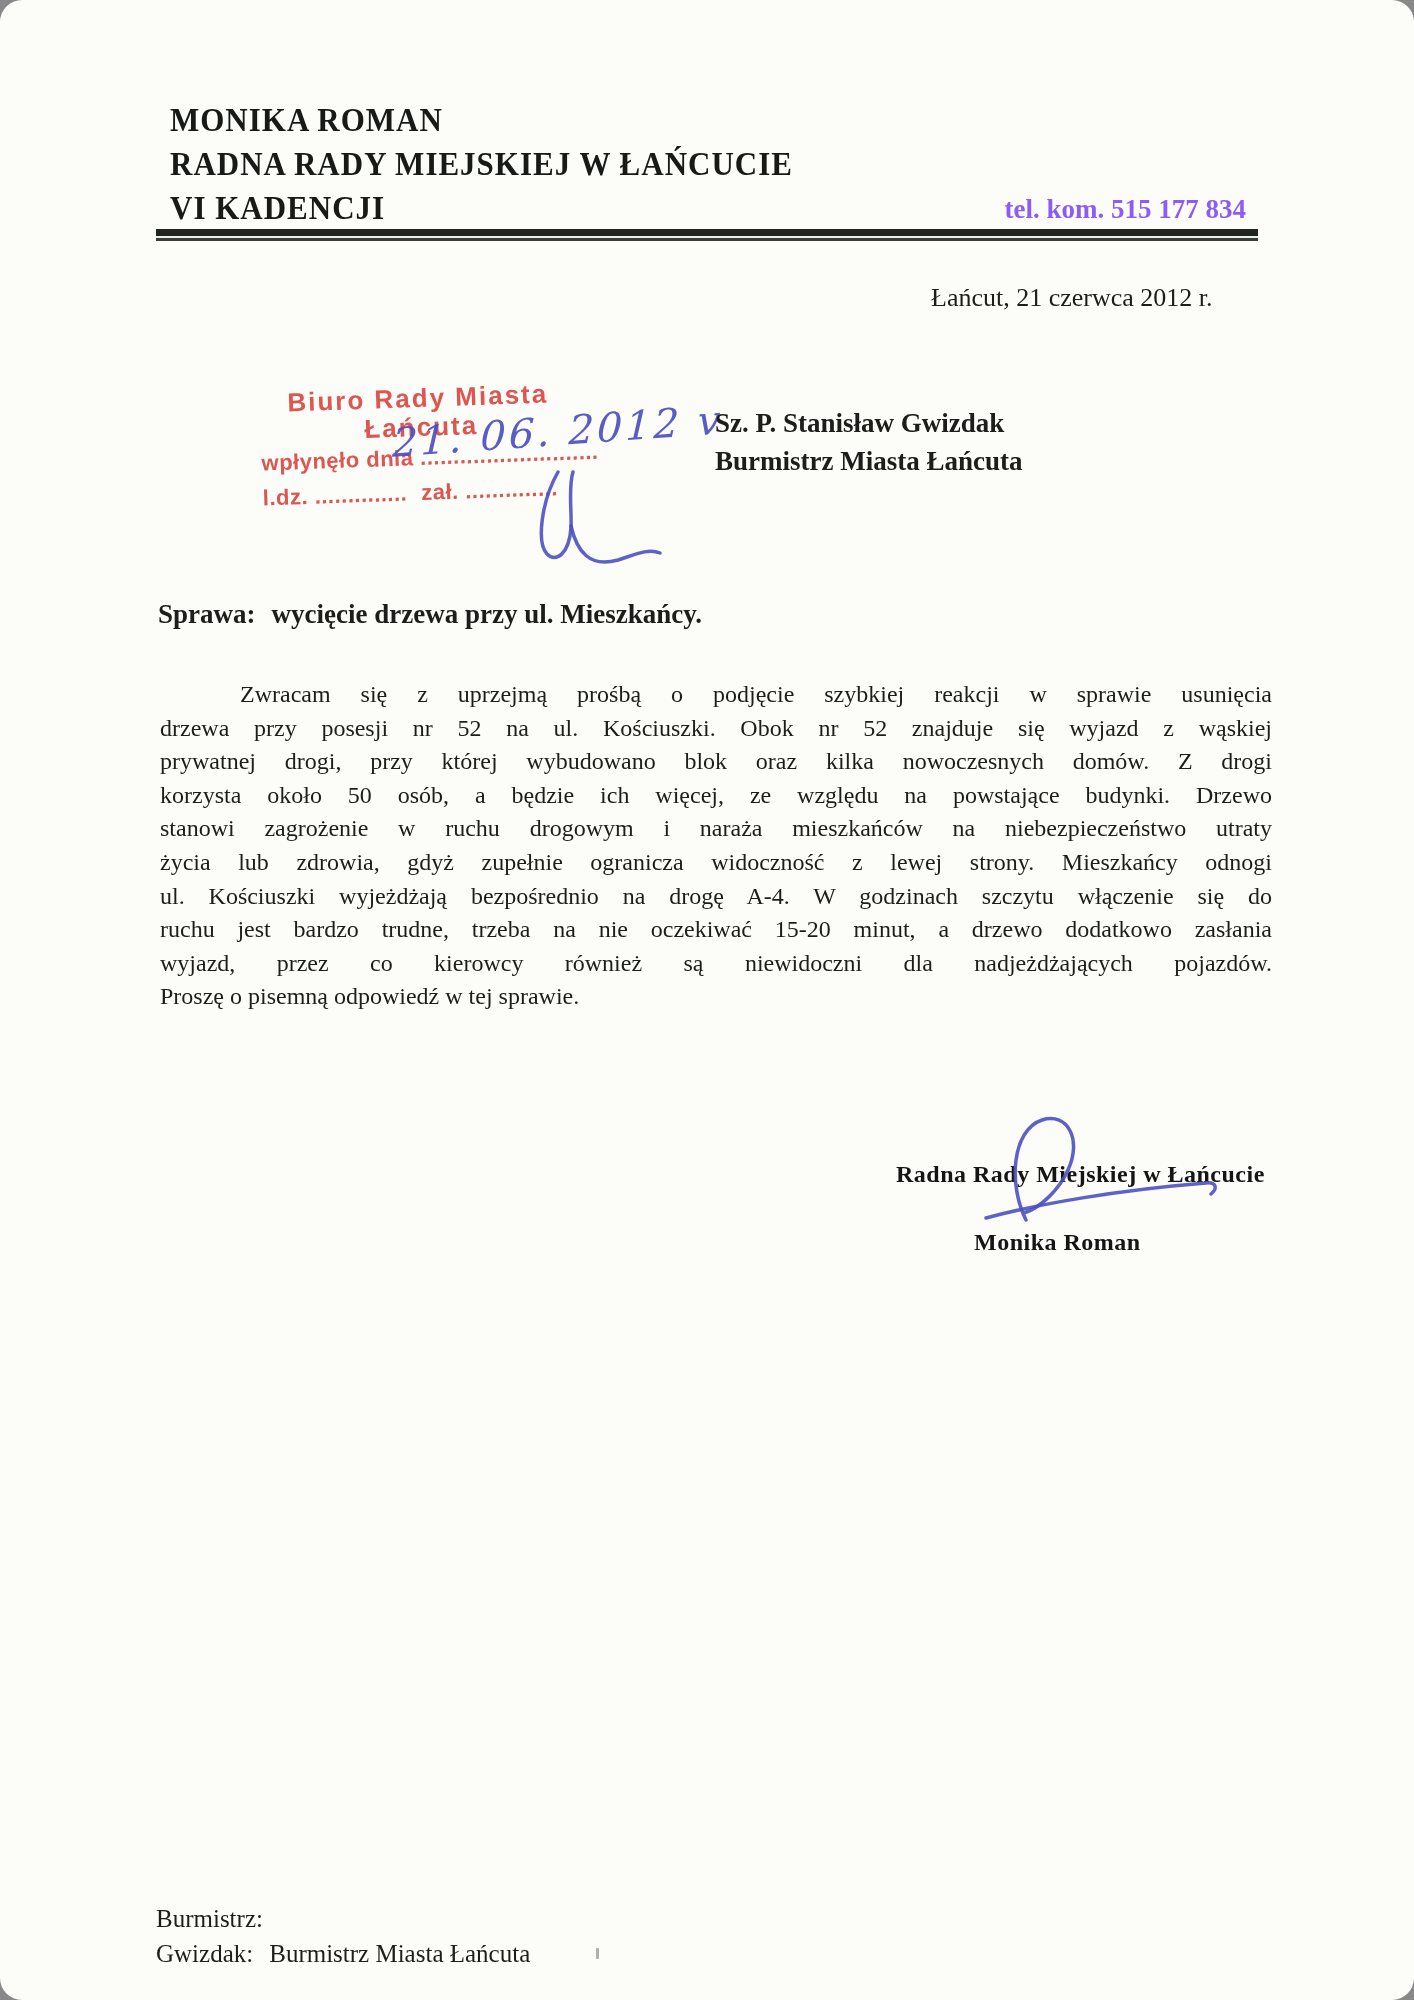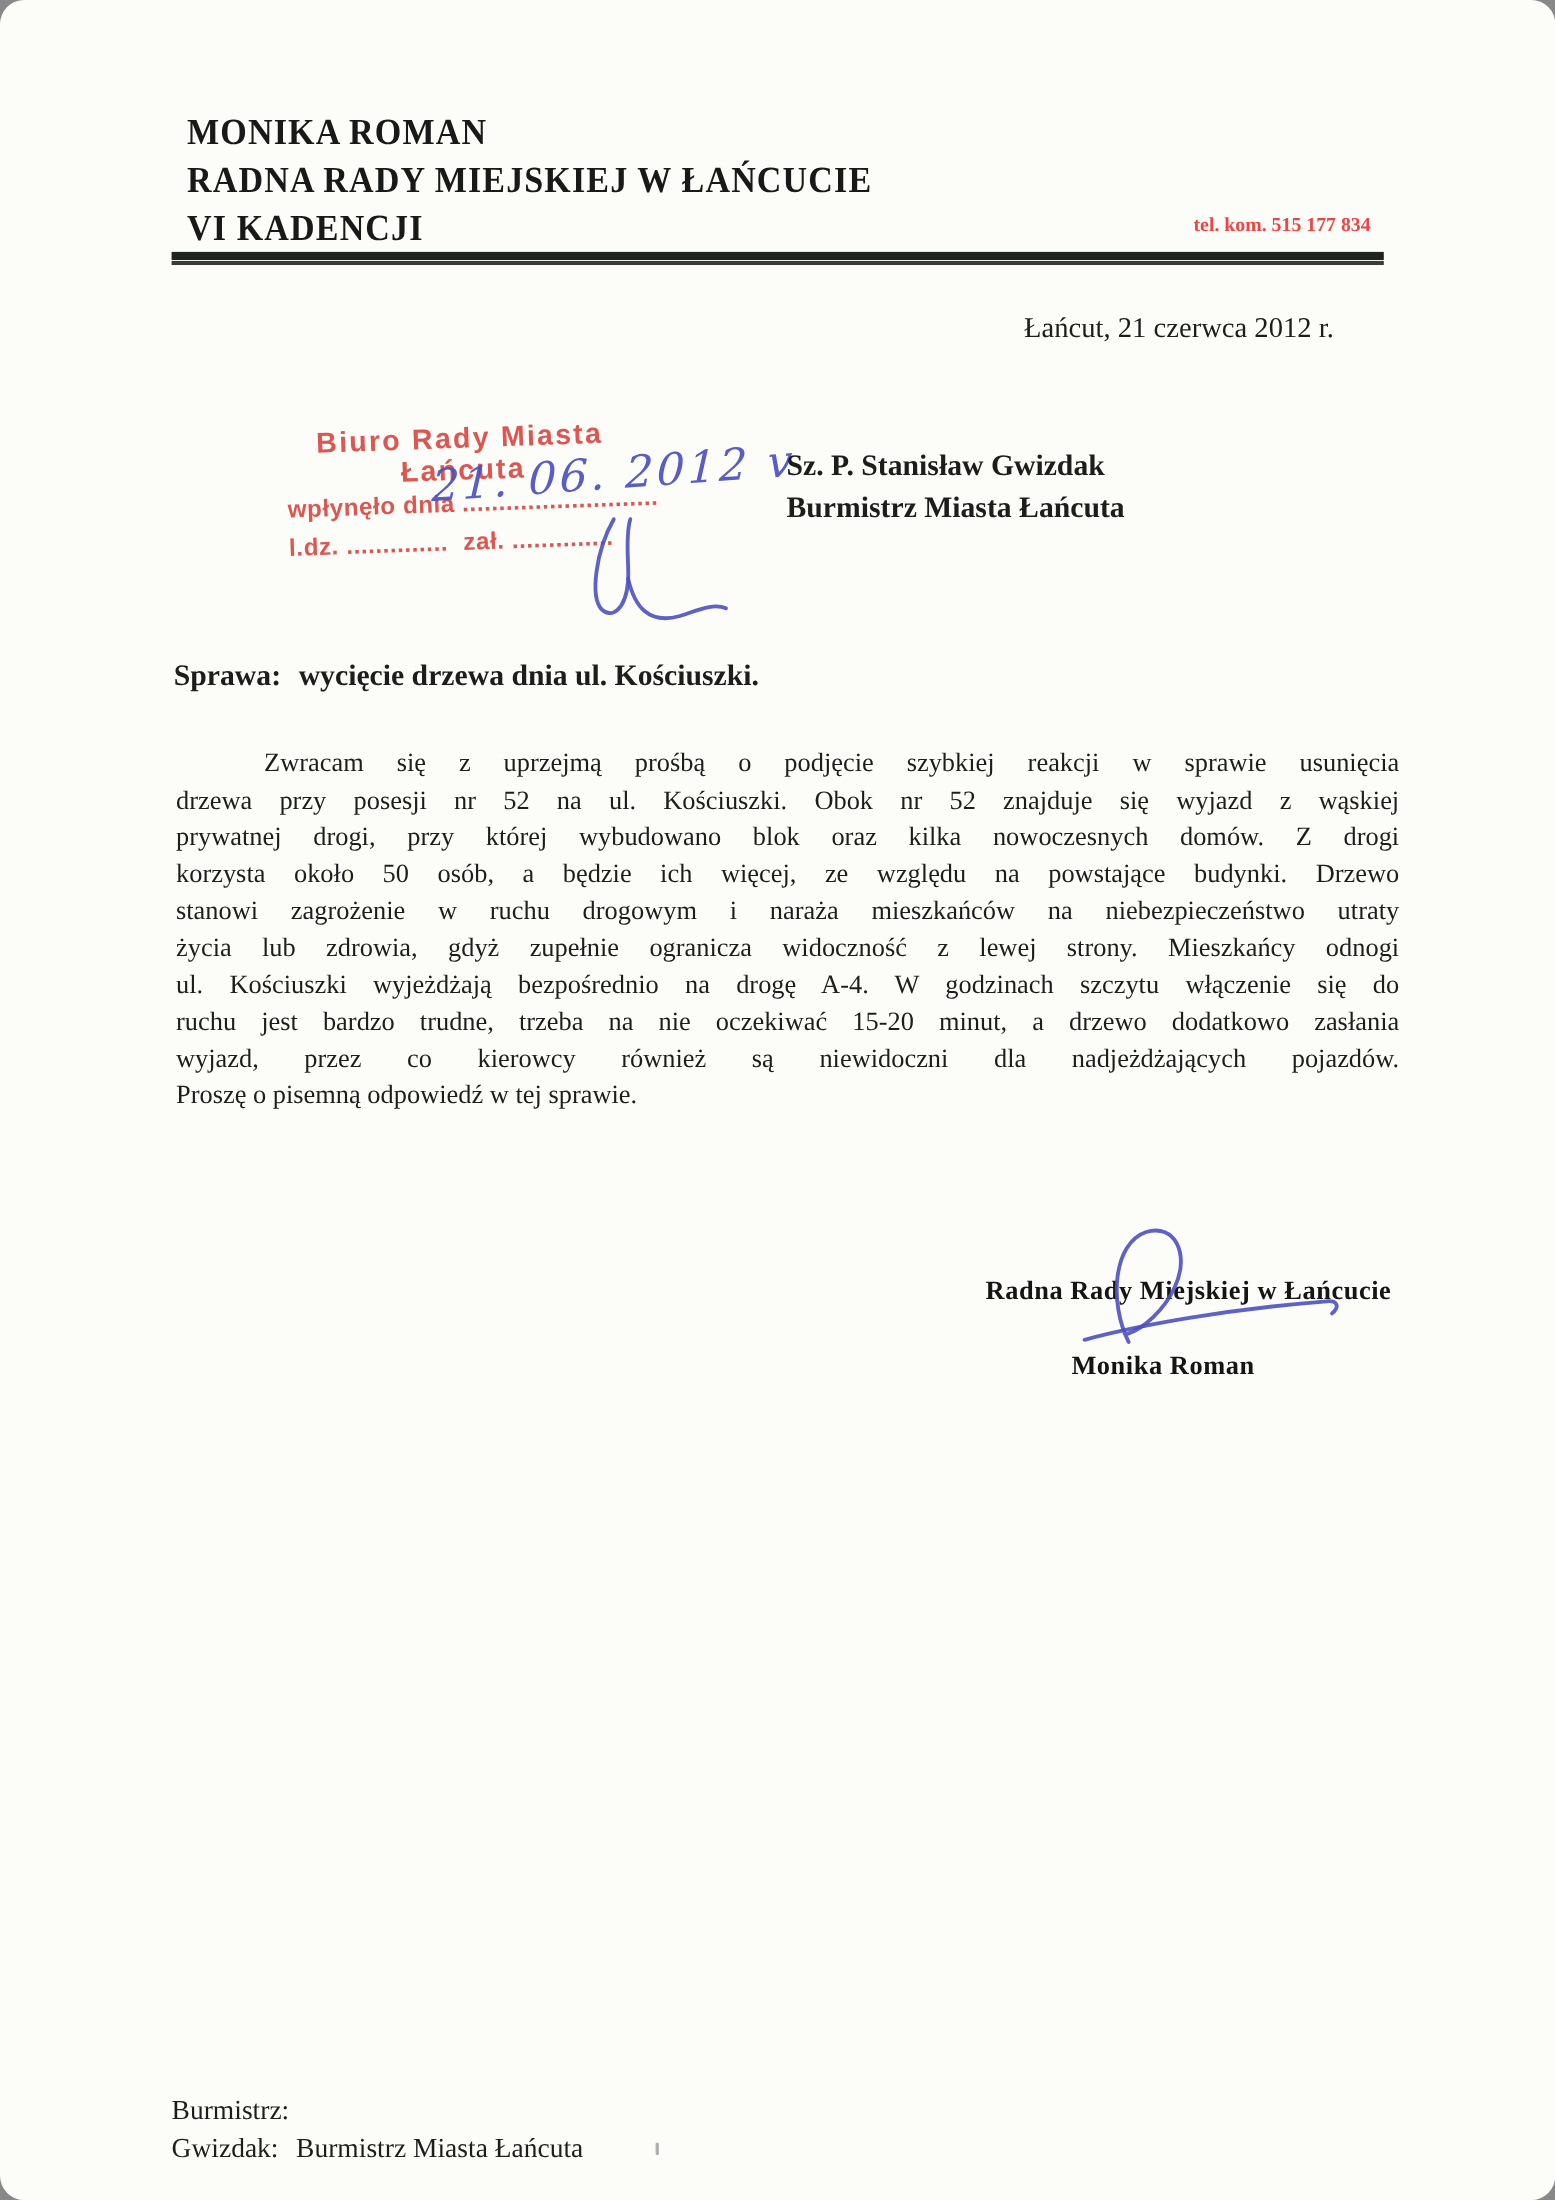--- a/index.html
+++ b/index.html
@@ -21,21 +21,21 @@
     font-size:31px;
     line-height:44px;
     letter-spacing:1px;
     color:#181a18;
     transform:scaleY(1.08);
     transform-origin:left top;
     white-space:nowrap;
   }
   .phone{
     position:absolute;top:194px;right:168px;
-    font-weight:bold;font-size:18px;white-space:nowrap;color:#ef4444;
+    font-weight:bold;font-size:27px;white-space:nowrap;color:#8b5cf6;
   }
   .rule{
     position:absolute;left:156px;top:229px;width:1102px;height:13px;
     background:linear-gradient(#20241f 0 54%, #eceeea 54% 66%, #383d37 66% 92%, #fcfcf9 92% 100%);
   }
   
   .dateline{
     position:absolute;left:931px;top:283px;
     font-size:26px;white-space:nowrap;
   }
@@ -138,21 +138,21 @@
     <path d="M 30 4 C 14 32, 8 74, 19 86 C 28 95, 41 86, 43 60 C 44 44, 40 20, 45 4"></path>
     <path d="M 43 58 C 49 84, 62 100, 90 92 C 106 87, 120 80, 132 85"></path>
   </svg>
 
   <div class="recipient">
     <div>Sz. P. Stanisław Gwizdak</div>
     <div>Burmistrz Miasta Łańcuta</div>
   </div>
 
   <div class="subject">
-    <span>Sprawa:</span><span class="gap"></span><span>wycięcie drzewa dnia ul. Kościuszki.</span>
+    <span>Sprawa:</span><span class="gap"></span><span>wycięcie drzewa przy ul. Mieszkańcy.</span>
   </div>
 
   <div class="body-text">
     <div class="body-line first">Zwracam się z uprzejmą prośbą o podjęcie szybkiej reakcji w sprawie usunięcia</div>
     <div class="body-line">drzewa przy posesji nr 52 na ul. Kościuszki. Obok nr 52 znajduje się wyjazd z wąskiej</div>
     <div class="body-line">prywatnej drogi, przy której wybudowano blok oraz kilka nowoczesnych domów. Z drogi</div>
     <div class="body-line">korzysta około 50 osób, a będzie ich więcej, ze względu na powstające budynki. Drzewo</div>
     <div class="body-line">stanowi zagrożenie w ruchu drogowym i naraża mieszkańców na niebezpieczeństwo utraty</div>
     <div class="body-line">życia lub zdrowia, gdyż zupełnie ogranicza widoczność z lewej strony. Mieszkańcy odnogi</div>
     <div class="body-line">ul. Kościuszki wyjeżdżają bezpośrednio na drogę A-4. W godzinach szczytu włączenie się do</div>

